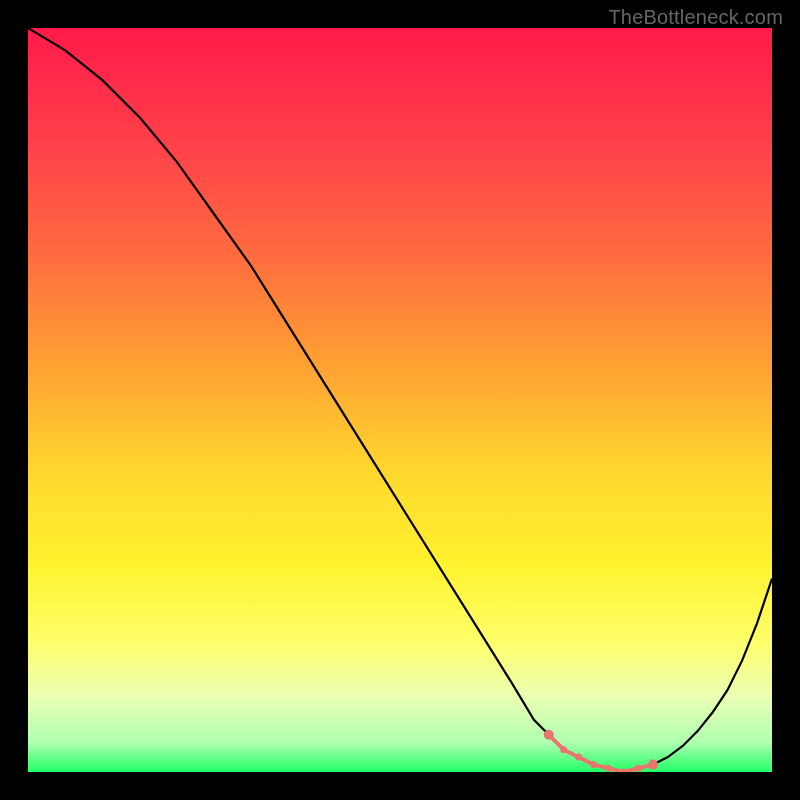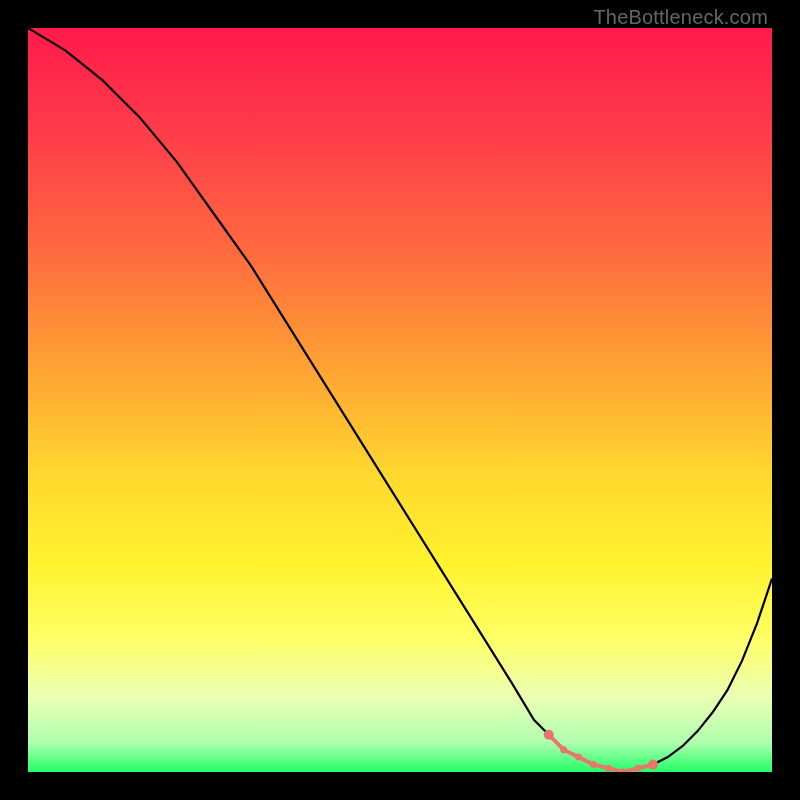--- a/index.html
+++ b/index.html
@@ -26,21 +26,21 @@
   .gradient-bg {
     position: absolute;
     left: 0;
     top: 0;
     width: 100%;
     height: 100%;
   }
   .watermark {
     position: absolute;
     top: 6px;
-    right: 32px;
+    right: 17px;
     color: #666;
     font-size: 20px;
     font-weight: 500;
     letter-spacing: 0.2px;
   }
   svg.curve-layer {
     position: absolute;
     left: 0;
     top: 0;
     width: 100%;

